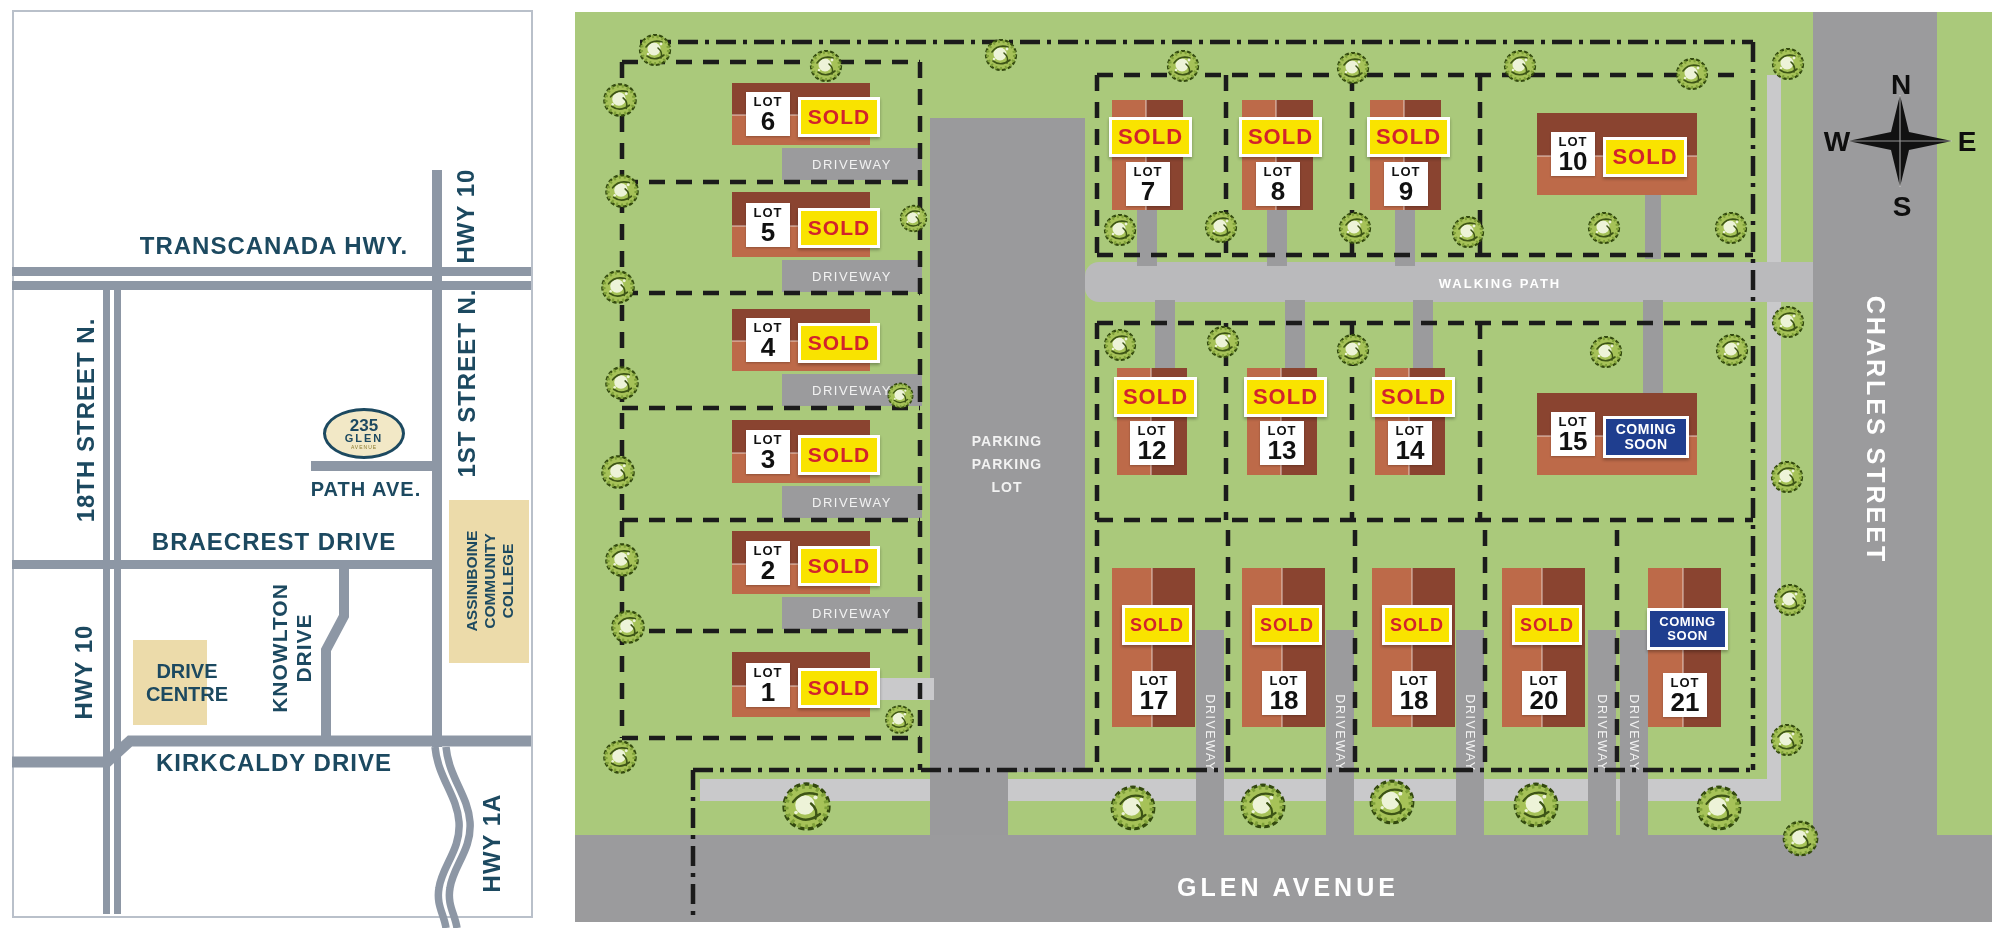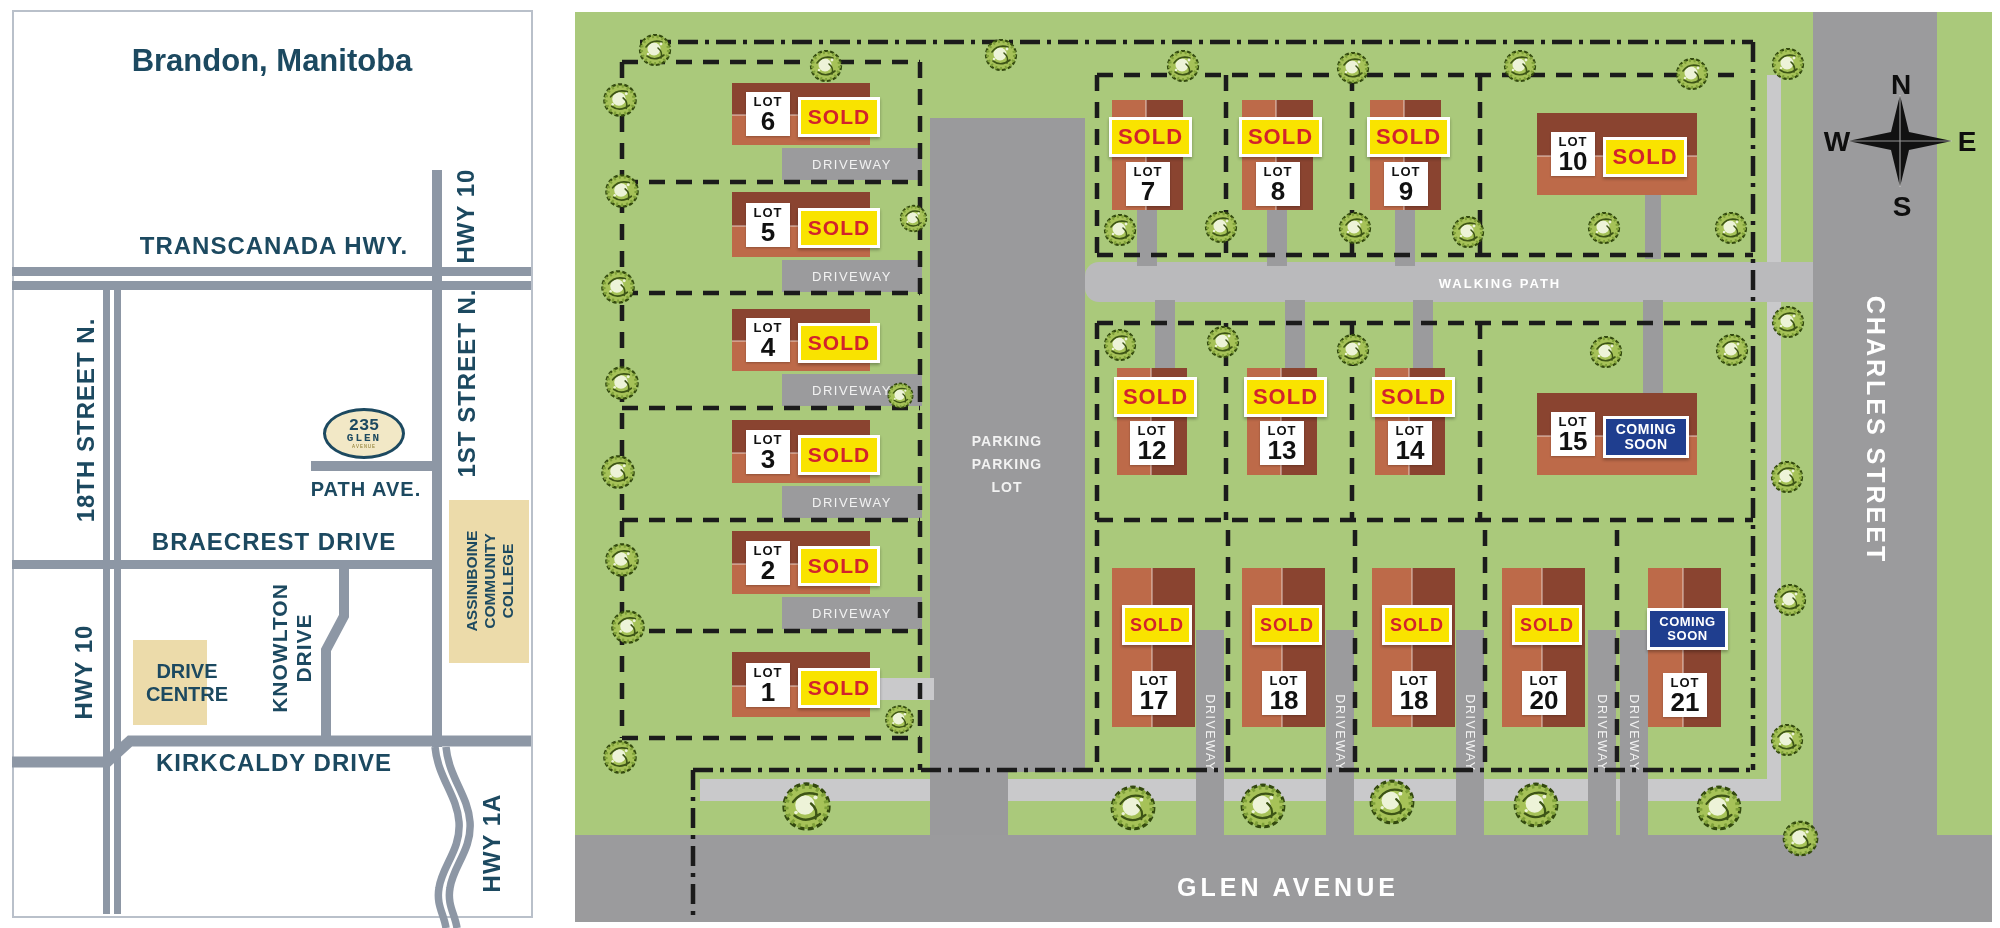--- a/index.html
+++ b/index.html
@@ -13,21 +13,21 @@
           letter-spacing:1px;white-space:nowrap;transform:translate(-50%,-50%);}
   .mlabel.rot{transform:translate(-50%,-50%) rotate(-90deg);}
   .mlabel.sm{font-size:20px;}
   .mtitle{position:absolute;color:var(--map-navy);font-weight:700;font-size:31px;
           line-height:37px;text-align:center;transform:translate(-50%,0);}
   .poi{position:absolute;background:var(--beige);}
   .poi-text{position:absolute;color:var(--map-navy);font-weight:700;text-align:center;
             transform:translate(-50%,-50%);line-height:1.15;}
   .logo{position:absolute;border:3px solid var(--map-navy);background:#f2e8c6;border-radius:50%;
         display:flex;flex-direction:column;align-items:center;justify-content:center;
-        font-family:Liberation Mono, monospace;color:var(--map-navy);}
+        font-family:Liberation Sans, sans-serif;color:var(--map-navy);}
   .logo .n1{font-size:17px;font-weight:700;line-height:15px;}
   .logo .n2{font-size:11px;font-weight:700;letter-spacing:2px;line-height:11px;}
   .logo .n3{font-size:5px;letter-spacing:1px;color:#8a7a2e;line-height:6px;}
   
   .green{position:absolute;background:var(--green);}
   .proad{position:absolute;background:var(--road);}
   .sidewalk{position:absolute;background:var(--sidewalk);}
   .wpath{position:absolute;background:var(--wpath);}
   .parking{position:absolute;background:var(--parking);}
   .plabel{position:absolute;color:#fff;font-weight:600;white-space:nowrap;
@@ -68,21 +68,20 @@
         <path d="M-9,-3 Q-3,-11 7,-8 M-8,6 Q0,12 9,5 M3,-2 Q8,2 6,8" stroke="#3d5416" stroke-width="1.6" fill="none" stroke-linecap="round"></path>
         <circle cx="6" cy="-6" r="1.4" fill="#edf3d8"></circle>
           <circle cx="-7" cy="4" r="1.2" fill="#edf3d8"></circle>
       </g>
     </defs>
   </svg>
 
   <div class="map-border" style="left:12px;top:10px;width:517px;height:904px;"></div>
 
   <div class="mtitle" style="left:272px;top:42px;width:460px;">
-    <div>Brandon, Manitoba</div>
   </div>
 
   <div class="mroad" style="left:12px;top:267px;width:519px;height:9px;"></div>
   <div class="mroad" style="left:12px;top:281px;width:519px;height:9px;"></div>
   <div class="mroad" style="left:103px;top:283px;width:7px;height:631px;"></div>
   <div class="mroad" style="left:114px;top:283px;width:7px;height:631px;"></div>
   <div class="mroad" style="left:432px;top:170px;width:10px;height:577px;"></div>
   <div class="mroad" style="left:311px;top:461px;width:121px;height:10px;"></div>
   <div class="mroad" style="left:12px;top:560px;width:420px;height:9px;"></div>
 

